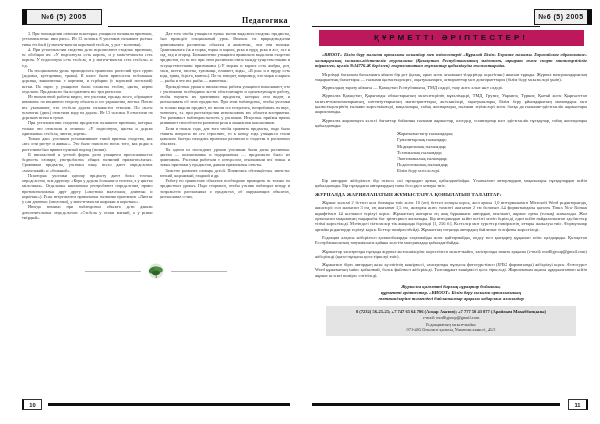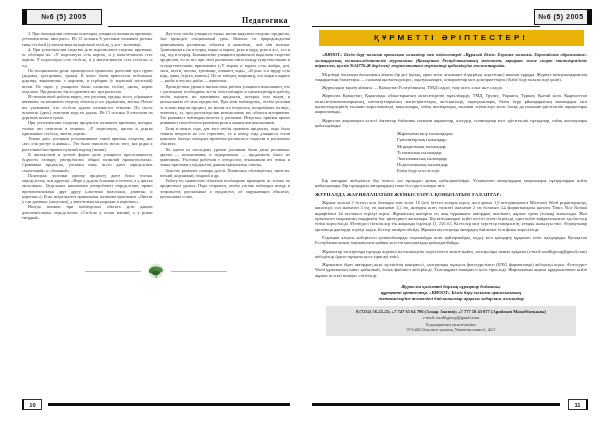--- a/index.html
+++ b/index.html
@@ -45,21 +45,21 @@
   #left-page  .ftr-rule { left:26px; right:0; }
   #right-page .ftr-rule { left:0; right:28px; }
   .pagenum-box { position:absolute; top:0; width:20px; height:11px; background:#fff;
     border:1px solid #333; text-align:center; line-height:10px; font-size:5.8px;
     font-weight:bold; color:#111; font-family:"Liberation Sans", sans-serif; }
   #left-page  .pagenum-box { left:0; border-left:2.5px solid #0d0d0d; }
   #right-page .pagenum-box { right:0; border-right:2.5px solid #0d0d0d; }
 
   
   .rp-body { position:absolute; left:15px; top:30px; width:272px; height:366px; overflow:hidden; }
-  .title-bar { width:265px; margin:0 auto; height:16px; background:#eab308;
+  .title-bar { width:265px; margin:0 auto; height:16px; background:#be185d;
     text-align:center; line-height:16px; font-weight:bold; font-size:8px;
     letter-spacing:3px; color:#101010; font-family:"Liberation Sans", sans-serif; }
   .intro { margin-top:6px; font-weight:bold; font-style:italic; font-size:4.5px;
     line-height:5.5px; text-align:justify; text-indent:7px; color:#222; }
   .rp-body p.para { margin-top:3px; font-size:4.4px; line-height:5.3px;
     text-align:justify; text-indent:7px; color:#333; }
   .sections { margin:3px 0 0 82px; list-style:none; }
   .sections li { font-size:4.5px; line-height:6.2px; color:#333; }
   .req-heading { margin-top:4px; font-weight:bold; font-size:4.8px;
     letter-spacing:.2px; color:#151515; }

